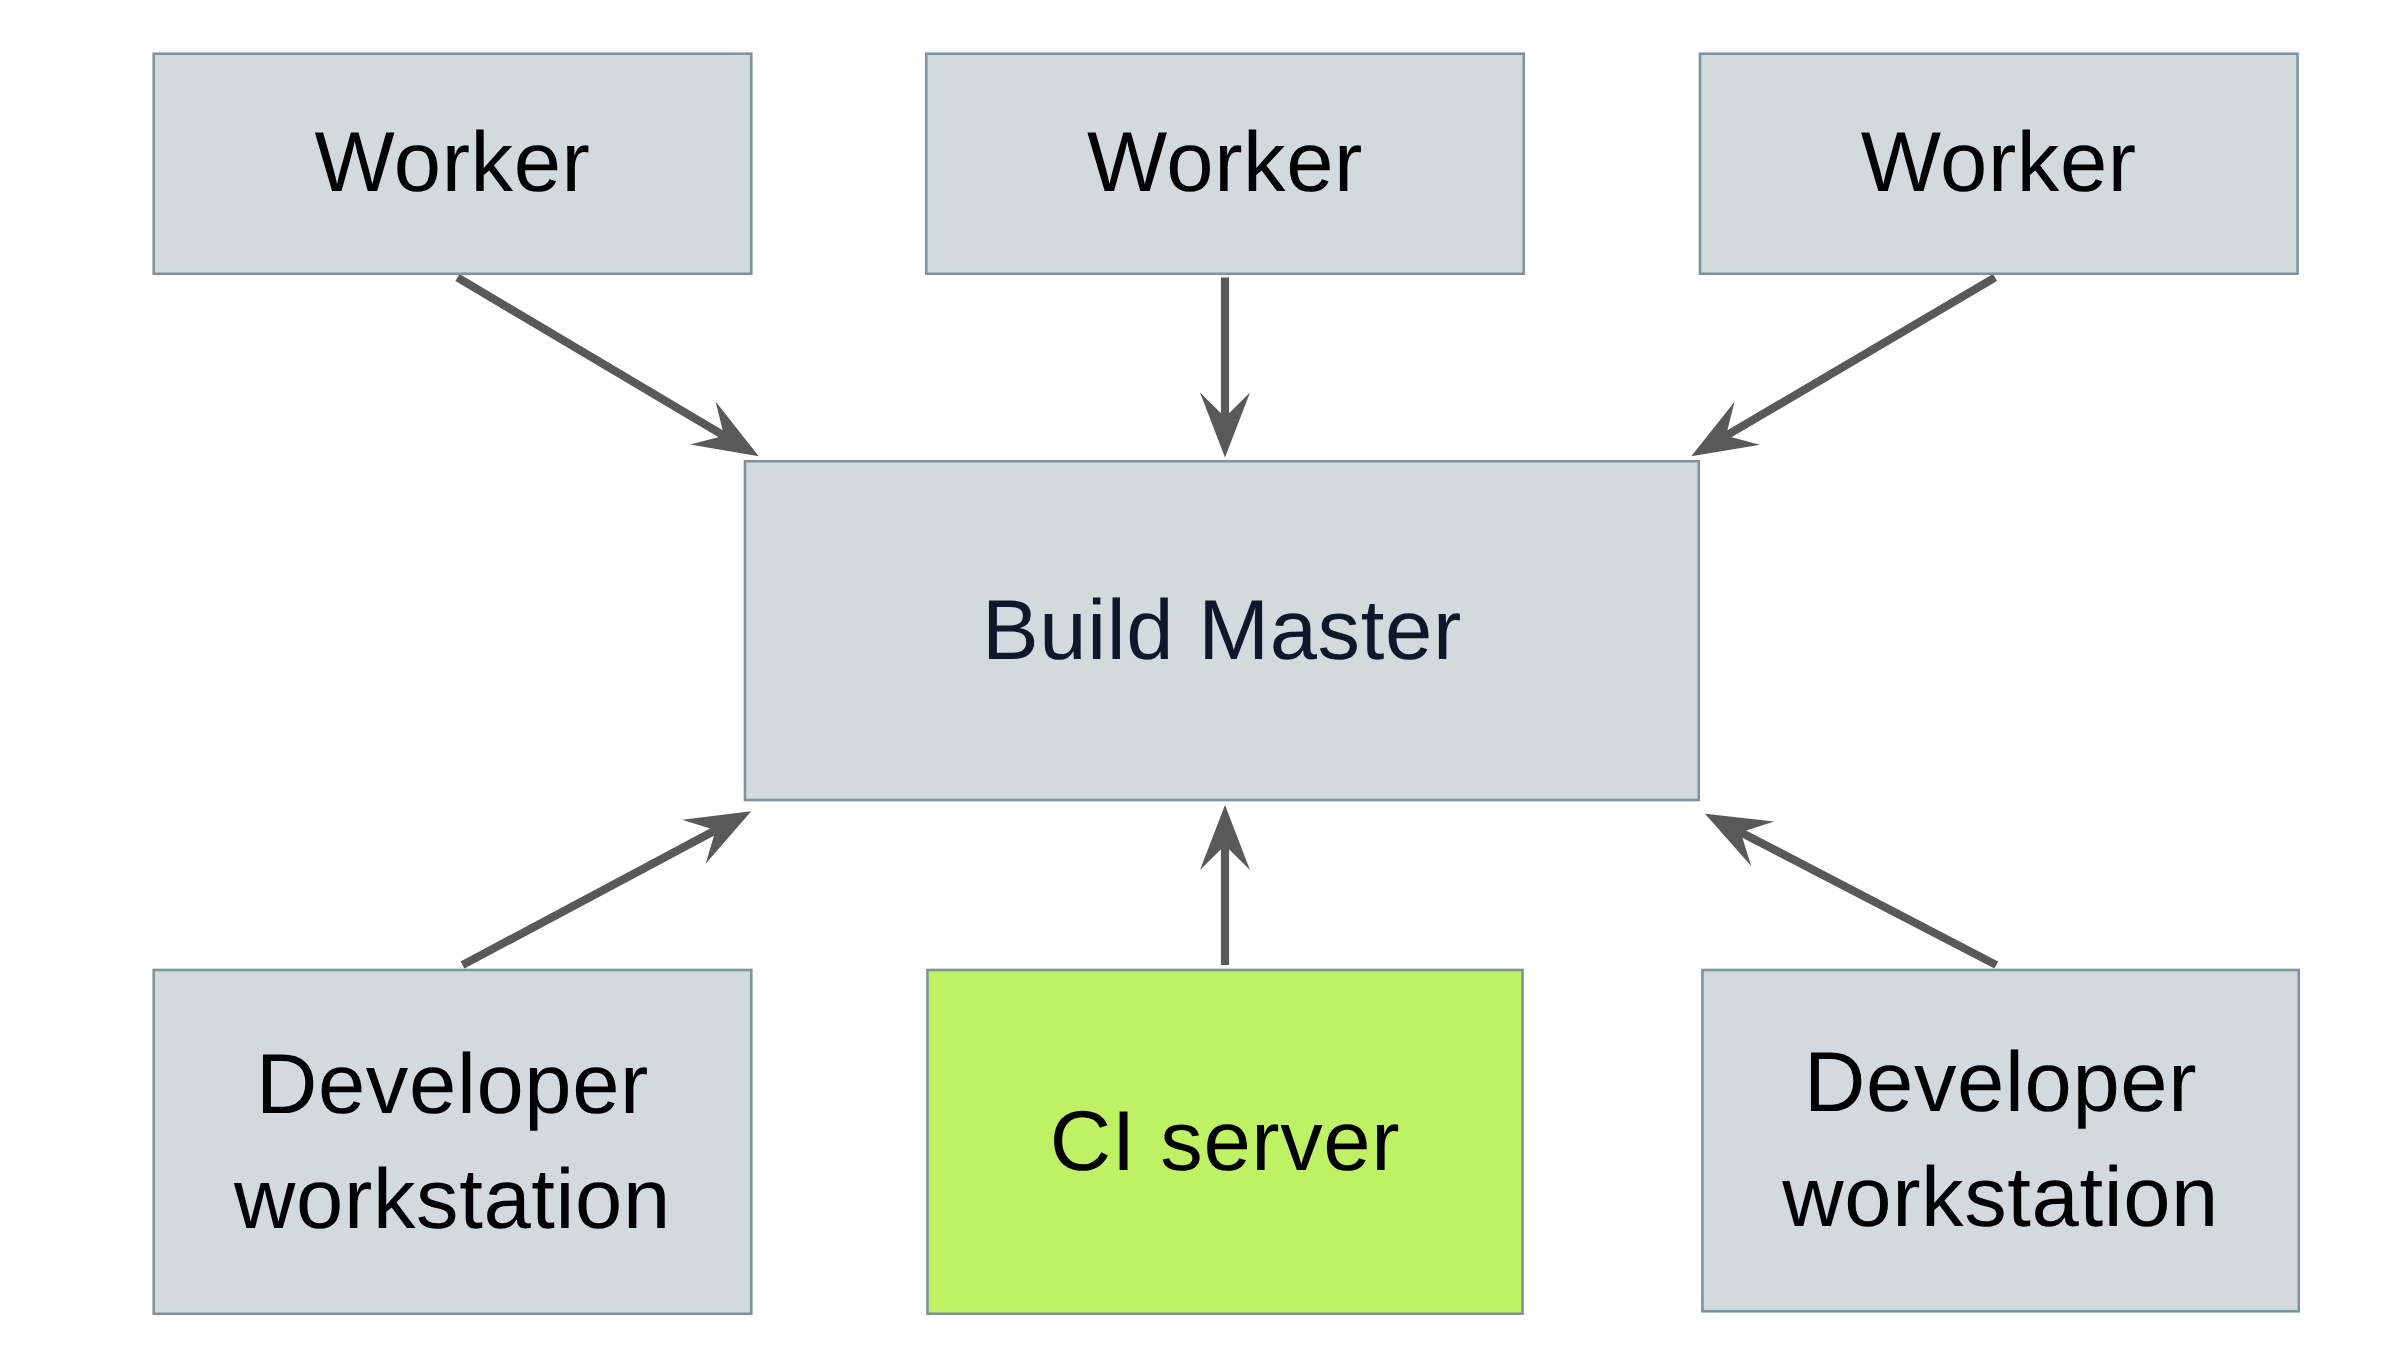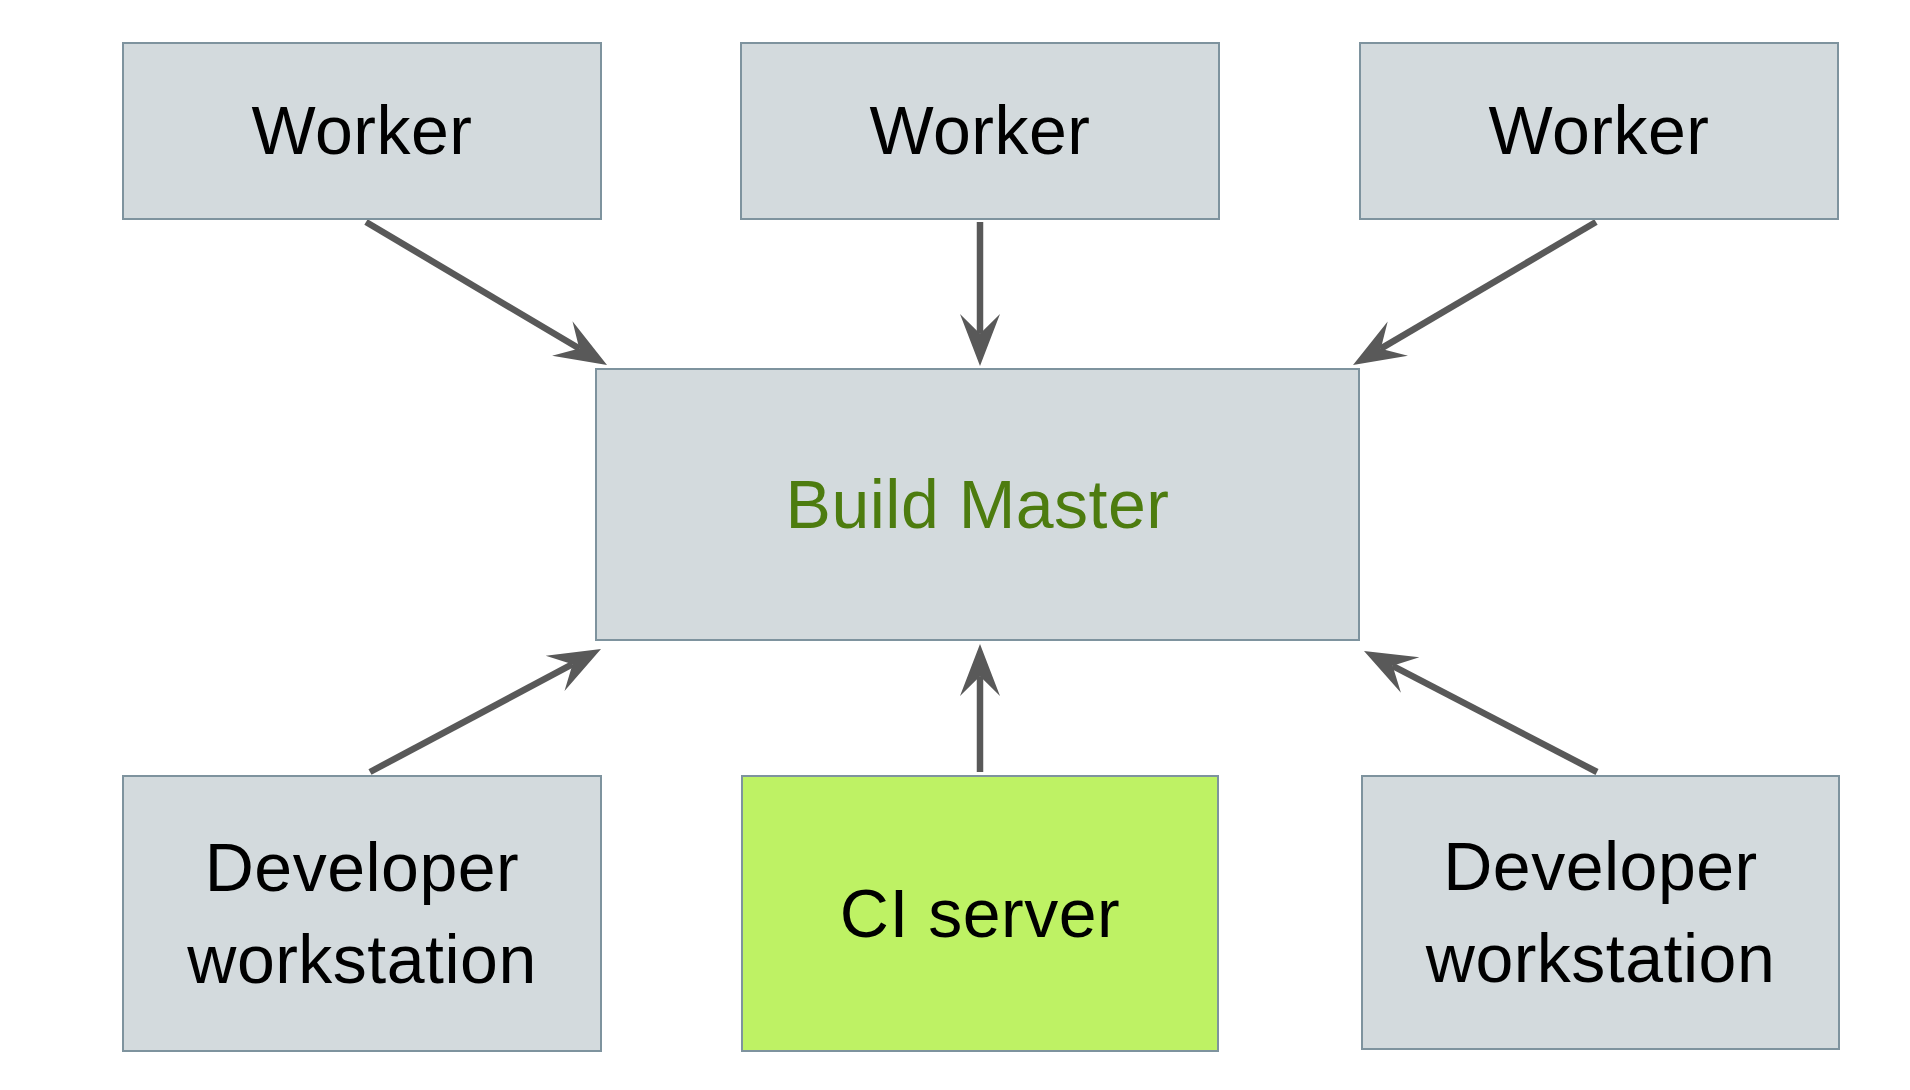--- a/index.html
+++ b/index.html
@@ -66,21 +66,21 @@
 
   <div class="node" style="left: 740px; top: 42px; width: 480px; height: 178px; background: rgb(211, 218, 221); border-color: rgb(126, 147, 158);">
     <span class="node-label" style="color: rgb(0, 0, 0);">Worker</span>
   </div>
 
   <div class="node" style="left: 1359px; top: 42px; width: 480px; height: 178px; background: rgb(211, 218, 221); border-color: rgb(126, 147, 158);">
     <span class="node-label" style="color: rgb(0, 0, 0);">Worker</span>
   </div>
 
   <div class="node" style="left: 595px; top: 368px; width: 765px; height: 273px; background: rgb(211, 218, 221); border-color: rgb(126, 147, 158);">
-    <span class="node-label" style="color: #4d7c0f;">Build Master</span>
+    <span class="node-label" style="color: #0f172a;">Build Master</span>
   </div>
 
   <div class="node" style="left: 122px; top: 775px; width: 480px; height: 277px; background: rgb(211, 218, 221); border-color: rgb(126, 147, 158);">
     <span class="node-label" style="color: rgb(0, 0, 0);">Developer
 workstation</span>
   </div>
 
   <div class="node" style="left: 741px; top: 775px; width: 478px; height: 277px; background: #bef264; border-color: rgb(126, 147, 158);">
     <span class="node-label" style="color: rgb(0, 0, 0);">CI server</span>
   </div>

